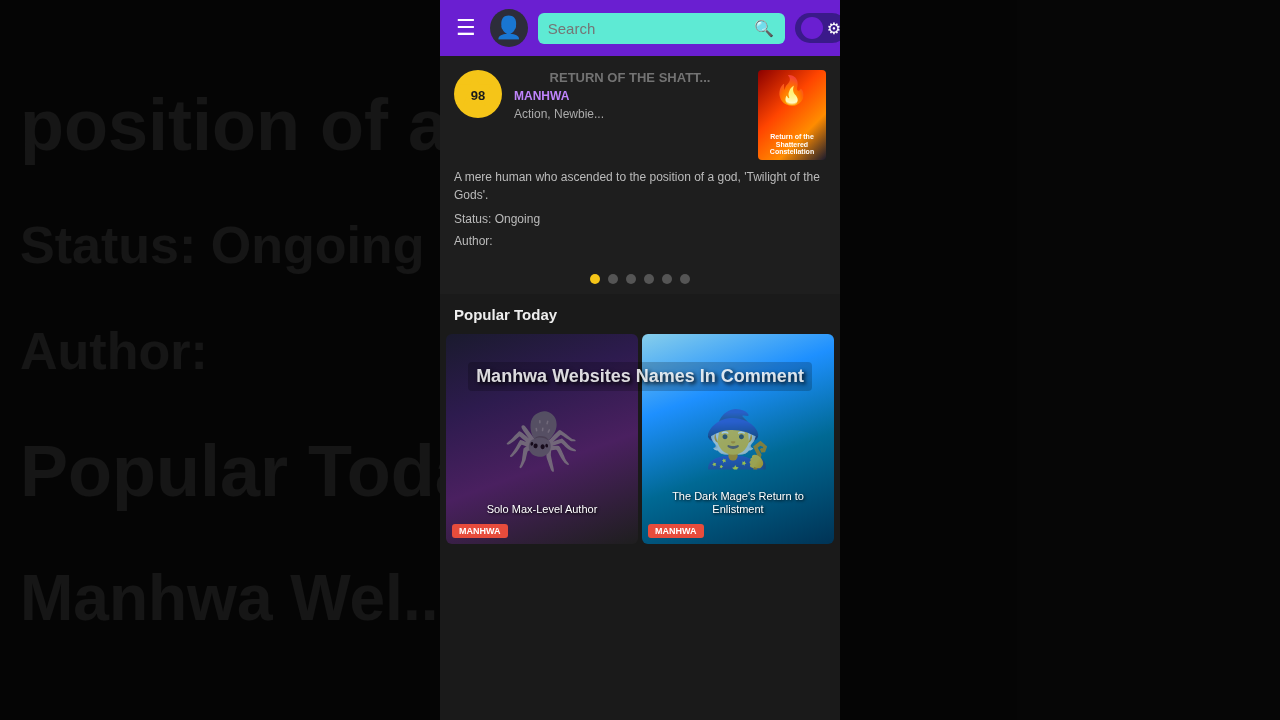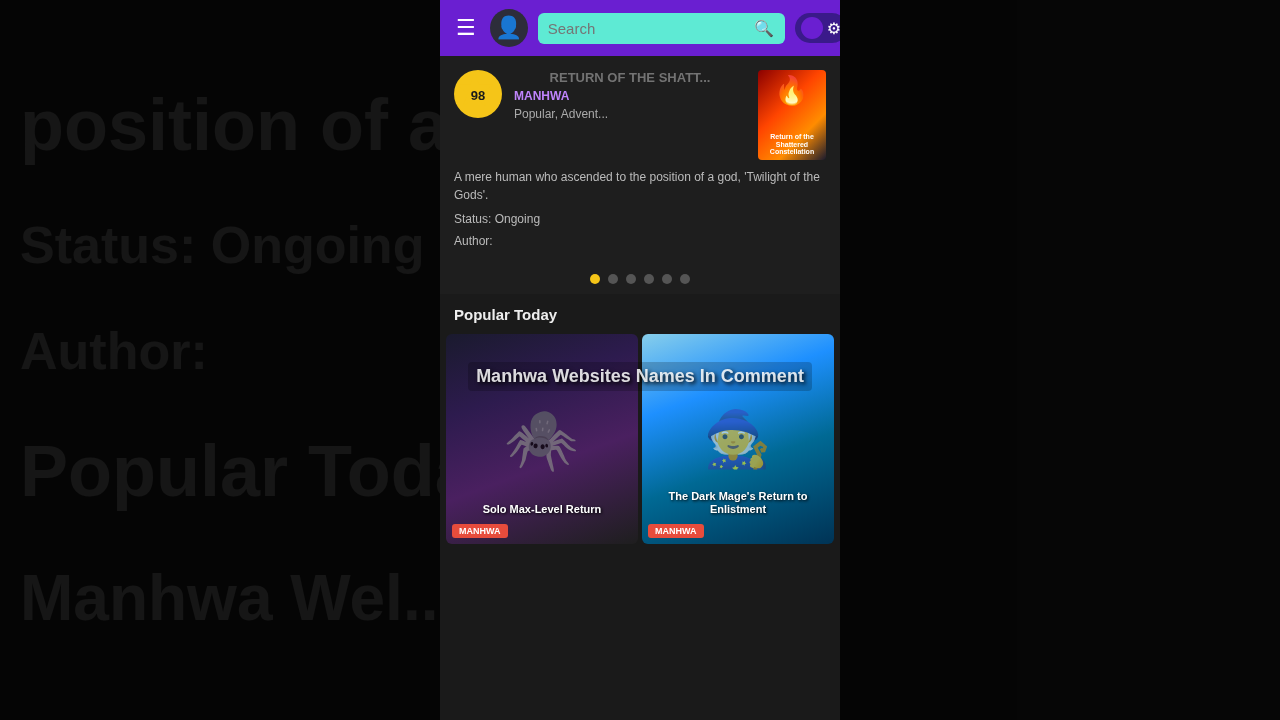--- a/index.html
+++ b/index.html
@@ -312,21 +312,21 @@
       color: #fff;
       opacity: 0.6;
     }
     .manga-card-title {
       position: absolute;
       bottom: 28px;
       left: 0; right: 0;
       text-align: center;
       color: white;
       font-size: 11px;
-      font-weight: bold;
+      font-weight: normal;
       text-shadow: 1px 1px 3px #000;
       padding: 0 4px;
       line-height: 1.2;
     }
     .manga-badge {
       position: absolute;
       bottom: 6px;
       left: 6px;
       background: #e74c3c;
       color: white;
@@ -412,21 +412,21 @@
 
   <div class="featured-card">
     <div class="featured-top">
       <div class="rating-badge">
         <span class="star-shape">★</span>
         <span class="rating-number">98</span>
       </div>
       <div class="featured-info">
         <div class="featured-title">RETURN OF THE SHATT...</div>
         <div class="featured-type">MANHWA</div>
-        <div class="featured-genres">Popular, Advent...</div>
+        <div class="featured-genres">Action, Newbie...</div>
       </div>
       <div class="featured-cover">
         <span class="cover-fire">🔥</span>
         <span class="cover-text">Return of the
 Shattered Constellation</span>
       </div>
     </div>
     <div class="summary-text">A mere human who ascended to the position of a god, 'Twilight of the Gods'.</div>
     <div class="status-text">Status: Ongoing</div>
     <div class="author-text">Author:</div>
@@ -451,21 +451,21 @@
     </div>
 
     <div class="manga-grid">
 
       <div class="manga-card">
         <div class="manga-card-bg card-bg-1">
           <div class="card-figure-1">🕷️</div>
         </div>
         <div class="manga-card-title">Solo
 Max-Level
-Return</div>
+Author</div>
         <div class="manga-badge">MANHWA</div>
       </div>
 
       <div class="manga-card">
         <div class="manga-card-bg card-bg-2">
           <div class="card-figure-2">🧙</div>
         </div>
         <div class="manga-card-title">The Dark Mage's
 Return to Enlistment</div>
         <div class="manga-badge">MANHWA</div>

